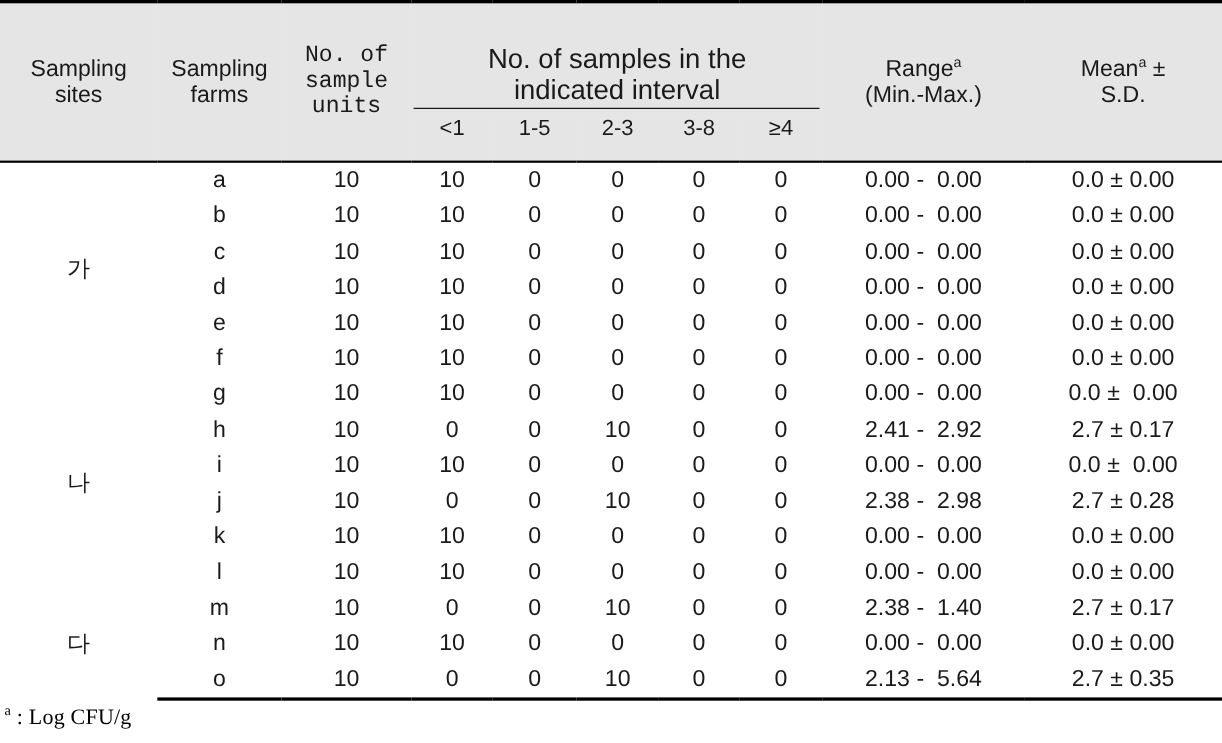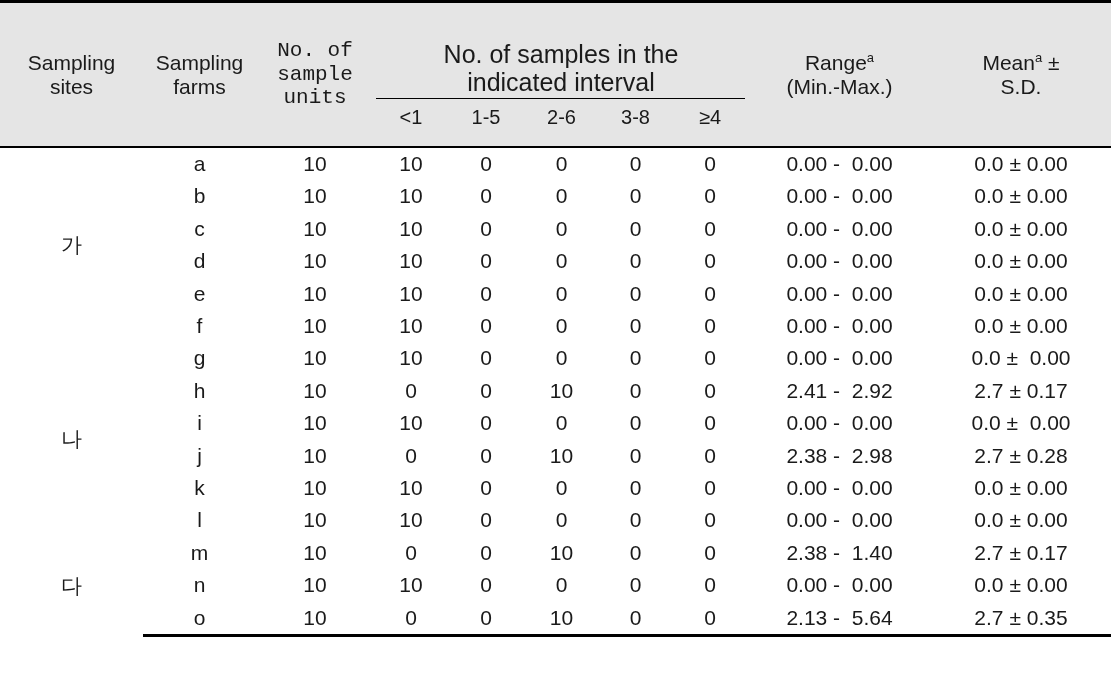--- a/index.html
+++ b/index.html
@@ -162,21 +162,21 @@
           <span>(Min.-Max.)</span>
         </th>
         <th class="stub-head rangemean-head hdr-top-border hdr-bottom-border" rowspan="2">
           <span>Mean</span><sup class="fn">a</sup><span> ±</span><br>
           <span>S.D.</span>
         </th>
       </tr>
       <tr class="head-row-bottom">
         <th class="interval-head hdr-bottom-border">&lt;1</th>
         <th class="interval-head hdr-bottom-border">1-5</th>
-        <th class="interval-head hdr-bottom-border">2-6</th>
+        <th class="interval-head hdr-bottom-border">2-3</th>
         <th class="interval-head hdr-bottom-border">3-8</th>
         <th class="interval-head hdr-bottom-border">≥4</th>
       </tr>
     </thead>
 
     <tbody class="table-body" id="tbody">
         <tr>
           <td class="site-cell" rowspan="6">가</td>
           <td class="farm-cell">a</td>
           <td>10</td>
@@ -340,14 +340,15 @@
           <td>0</td>
           <td>10</td>
           <td>0</td>
           <td>0</td>
           <td class="range-cell">2.13 -  5.64</td>
           <td class="mean-cell">2.7 ± 0.35</td>
         </tr>
       </tbody>
   </table>
 
+  <div class="footnote"><sup class="fn">a</sup><span> :  Log  CFU/g</span></div>
 
 </div>
 
 </body></html>

